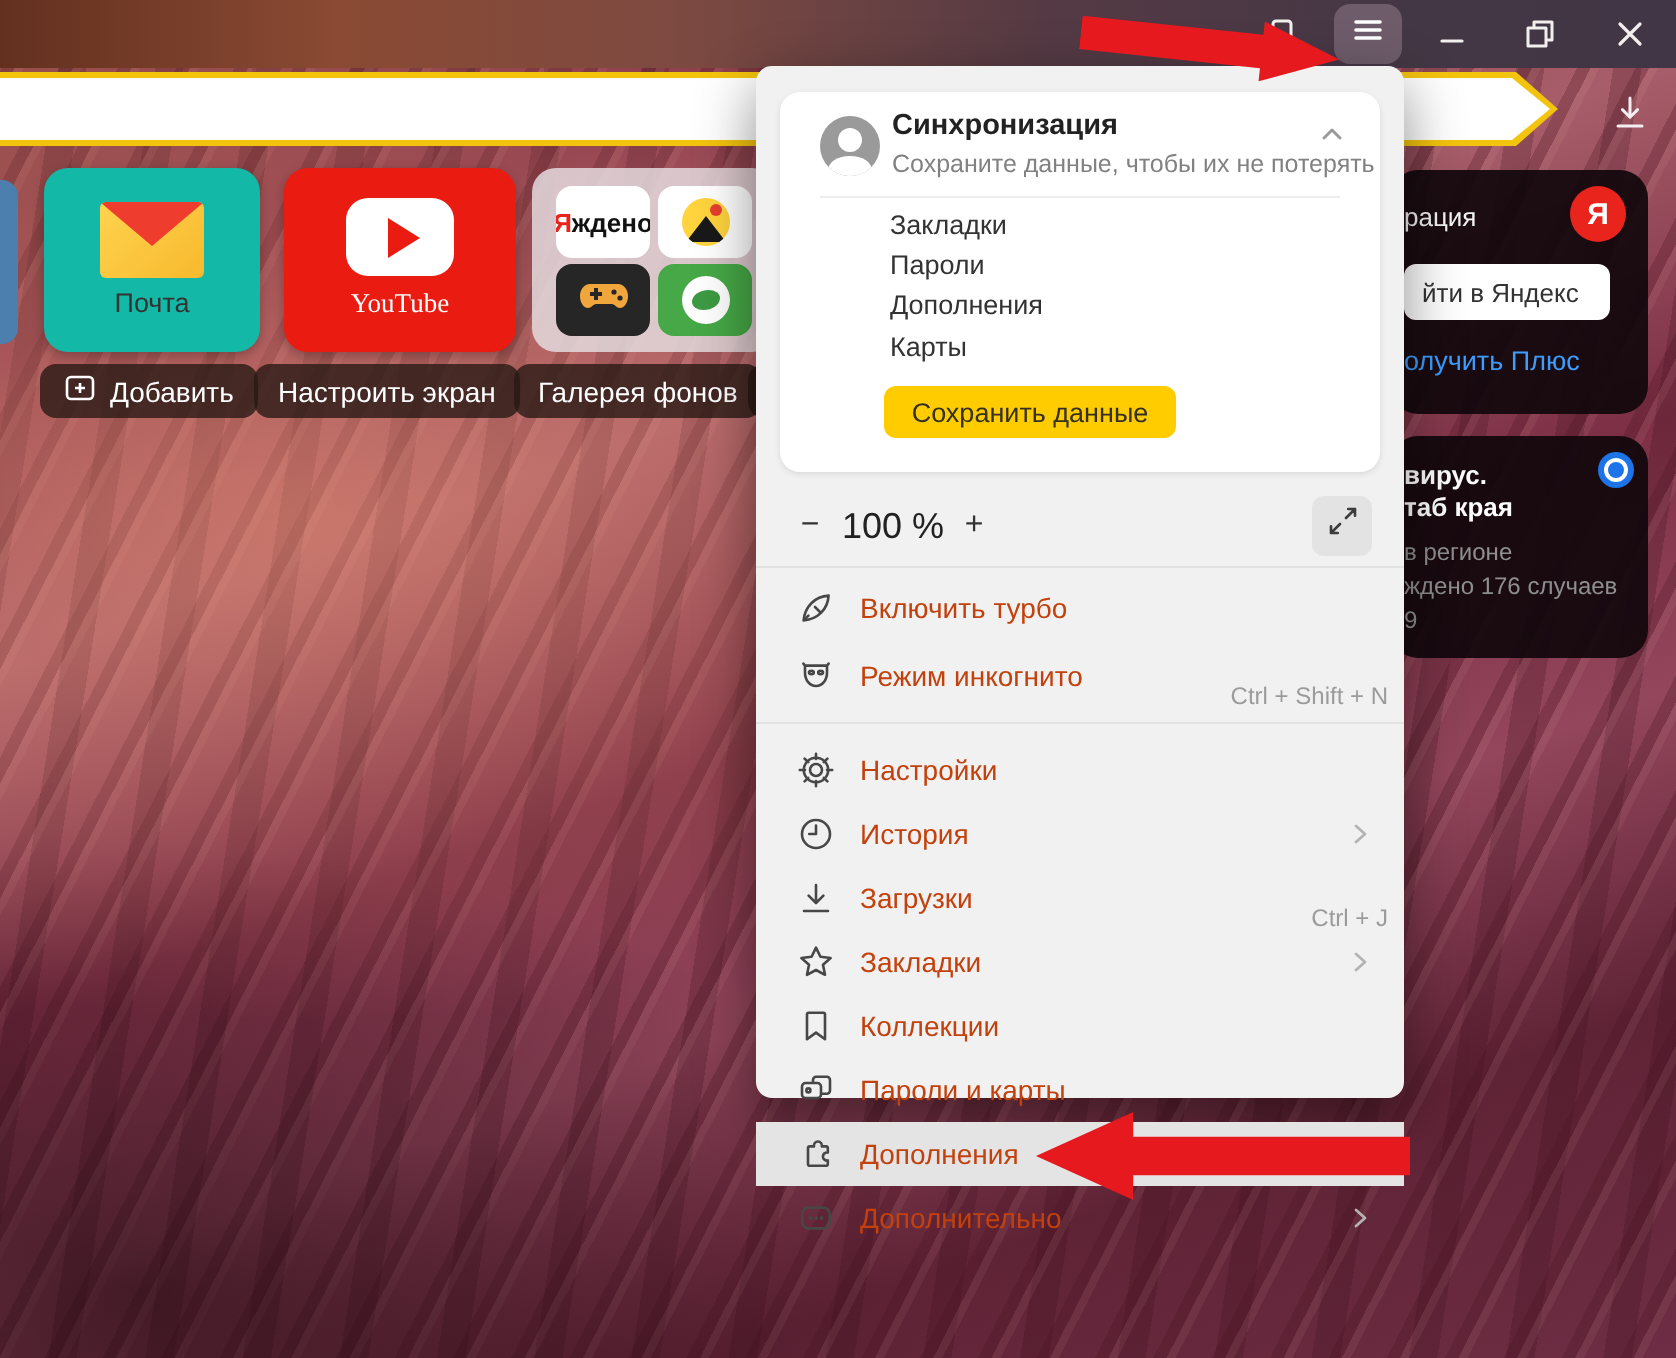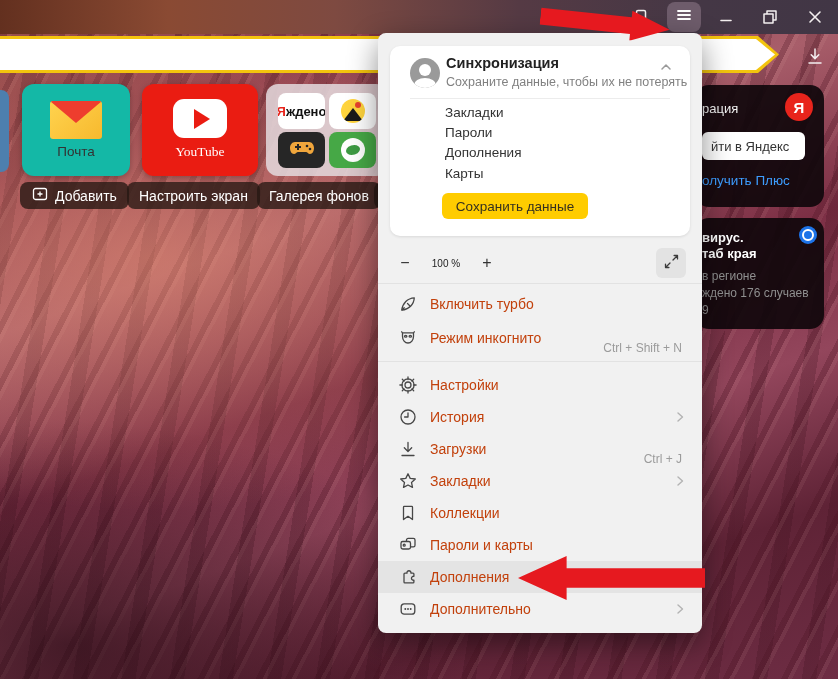--- a/index.html
+++ b/index.html
@@ -79,49 +79,49 @@
   .login-btn{position:absolute;left:7px;top:47px;width:103px;height:28px;background:#fff;border-radius:6px;
     display:flex;align-items:center;padding-left:9px;font-size:13px;color:#333;box-sizing:border-box;}
   .plus-link{position:absolute;left:7px;top:88px;font-size:13.5px;color:#3d9dff;}
   .w2-t1{position:absolute;left:7px;top:12px;font-size:13px;font-weight:bold;}
   .w2-t2{position:absolute;left:7px;top:28px;font-size:13px;font-weight:bold;}
   .target{position:absolute;left:104px;top:8px;width:18px;height:18px;border-radius:50%;background:#1d73e8;
     display:flex;align-items:center;justify-content:center;}
   .target .ring{width:8px;height:8px;border:2.5px solid #fff;border-radius:50%;}
   .w2-b{position:absolute;left:7px;font-size:12px;color:#8f8f8f;}
   
-  .panel{position:absolute;left:378px;top:33px;width:324px;height:600px;background:#f1f1f1;border-radius:8px;
+  .panel{position:absolute;left:378px;top:33px;width:324px;height:516px;background:#f1f1f1;border-radius:8px;
     box-shadow:0 10px 30px rgba(0,0,0,.45);z-index:20;}
   .sync-card{position:absolute;left:12px;top:13px;right:12px;height:190px;background:#fff;border-radius:10px;
     box-shadow:0 1px 3px rgba(0,0,0,.10);}
   .avatar{position:absolute;left:20px;top:12px;width:30px;height:30px;border-radius:50%;background:#9a9a9a;overflow:hidden;}
   .avatar .head{position:absolute;left:9px;top:6px;width:12px;height:12px;border-radius:50%;background:#fff;}
   .avatar .bod{position:absolute;left:4px;top:20px;width:22px;height:14px;border-radius:50%;background:#fff;}
   .sync-title{position:absolute;left:56px;top:9px;font-size:14.5px;font-weight:bold;color:#222;}
   .sync-sub{position:absolute;left:56px;top:29px;font-size:12.5px;color:#818181;white-space:nowrap;}
   .sync-chev{position:absolute;right:16px;top:13px;width:16px;height:16px;color:#9a9a9a;}
   .sync-sep{position:absolute;left:20px;right:20px;top:52px;height:1px;background:#ececec;}
   .sync-link{position:absolute;left:55px;height:20px;font-size:13.5px;color:#333;display:flex;align-items:center;}
   .save-btn{position:absolute;left:52px;top:147px;width:146px;height:26px;background:#fc0;border-radius:6px;
     display:flex;align-items:center;justify-content:center;font-size:13.5px;color:#35301f;}
   .zoom-row{position:absolute;left:0;right:0;top:210px;height:40px;display:flex;align-items:center;}
   .zbtn{width:30px;text-align:center;font-size:16px;color:#333;}
   .zminus{margin-left:12px;}
-  .zval{width:52px;text-align:center;font-size:10px;color:#222;}
+  .zval{width:52px;text-align:right;font-size:18px;color:#222;}
   .expand-btn{position:absolute;right:16px;top:215px;width:30px;height:30px;background:#e3e3e3;border-radius:6px;
     display:flex;align-items:center;justify-content:center;color:#3c3c3c;}
   .expand-btn svg{width:17px;height:17px;}
   .psep{position:absolute;left:0;right:0;height:1px;background:#e2e2e2;}
   .mrow{position:absolute;left:0;right:0;height:32px;display:flex;align-items:center;padding-left:20px;box-sizing:border-box;}
   .mrow.tall{height:34px;}
   .mrow.hl{background:#e4e4e4;}
   .micon{width:20px;height:20px;margin-right:12px;color:#474747;flex:0 0 auto;}
   .micon svg{width:20px;height:20px;}
   .mlabel{font-size:14px;color:#c2410c;}
-  .mshort{margin-left:auto;padding-right:20px;font-size:12px;color:#9b9b9b;margin-top:20px;}
+  .mshort{margin-left:auto;padding-right:8px;font-size:12px;color:#9b9b9b;margin-top:20px;}
   .mchev{margin-left:auto;padding-right:14px;width:16px;height:16px;color:#b3b3b3;flex:0 0 auto;}
   .mchev svg{width:16px;height:16px;}
   
   .arrow{position:absolute;background:#e6191f;z-index:30;}
   .arrow-top{left:540px;top:8px;width:130px;height:30px;transform:rotate(6deg);
     clip-path:polygon(0 22%,70% 22%,70% 0,100% 50%,70% 100%,70% 78%,0 78%);}
   .arrow-menu{left:518px;top:556px;width:187px;height:44px;
     clip-path:polygon(100% 28%,26% 28%,26% 0,0 50%,26% 100%,26% 72%,100% 72%);}
 </style>
 </head>

